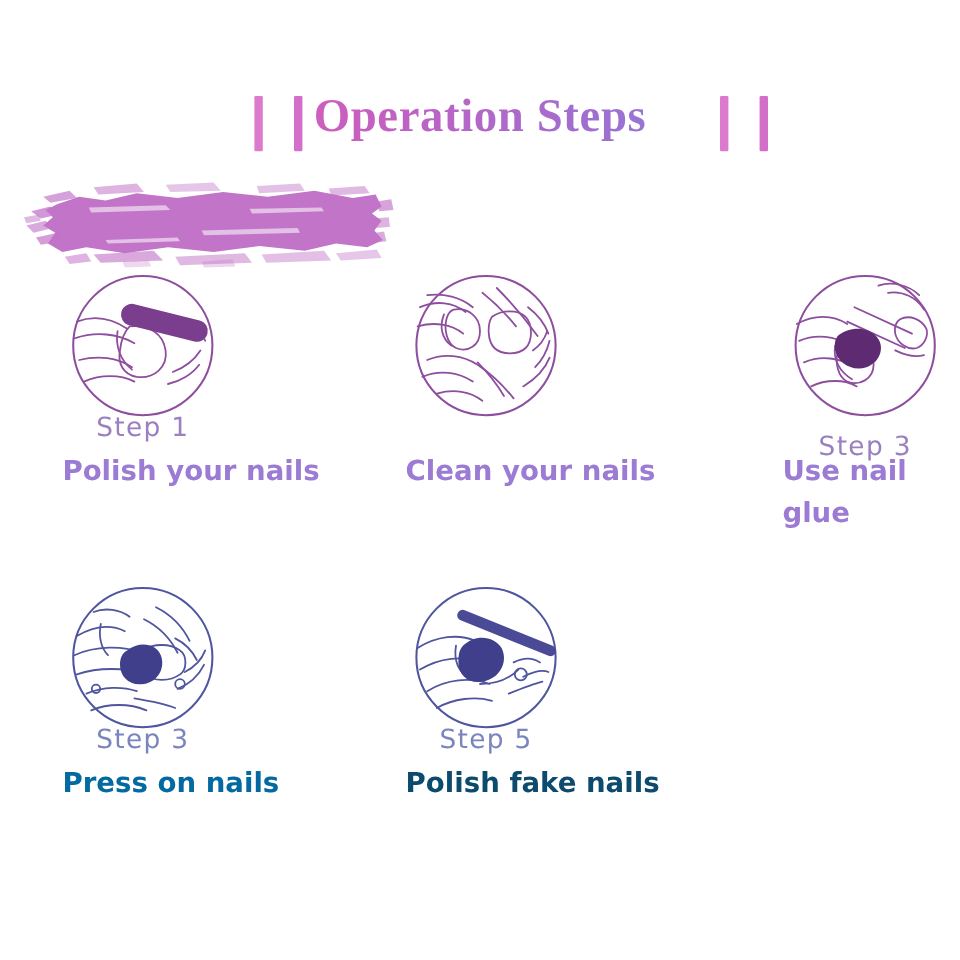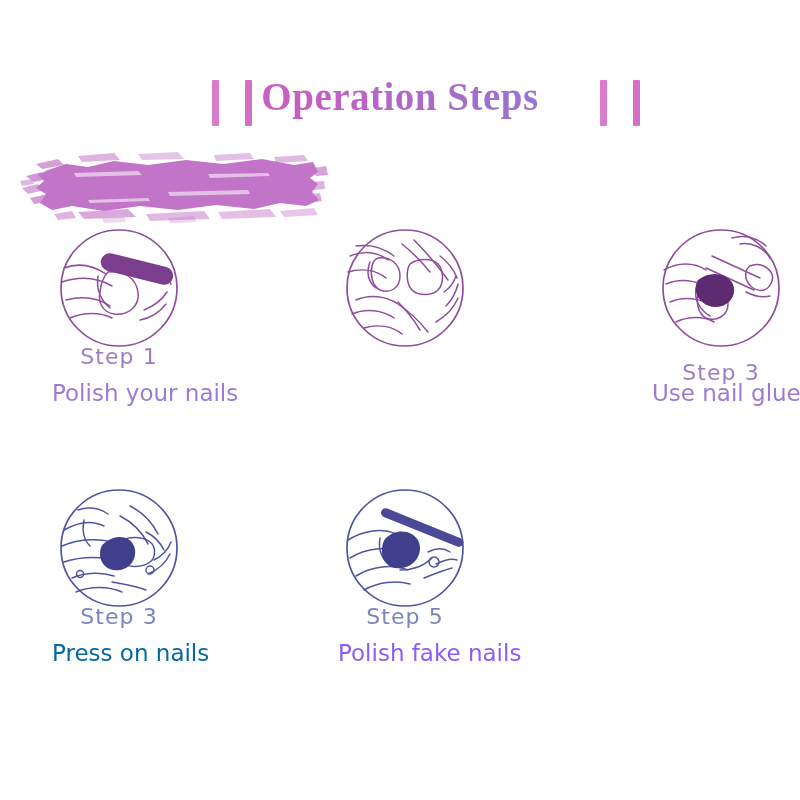--- a/index.html
+++ b/index.html
@@ -123,21 +123,21 @@
     letter-spacing: 1.1px;
     font-weight: 400;
   }
   .step-caption {
     position: absolute;
     top: 150px;
     left: 6px;
     width: 240px;
     font-family: "DejaVu Sans", sans-serif;
     font-size: 23px;
-    font-weight: 400;
+    font-weight: 700;
     line-height: 1.52;
   }
   .step-cell.c2 .step-caption { width: 150px; }
   .step-cell.c2 .step-label { width: 150px; margin-top: 16px; }
 </style>
 </head>
 <body>
 
 <div id="title-block">
 
@@ -235,20 +235,21 @@
             <path d="M104 66 C110 62 114 56 116 50"></path>
             <path d="M16 74 C30 68 46 70 58 78 C70 86 80 96 88 106"></path>
             <path d="M12 88 C26 82 42 84 54 92"></path>
             <path d="M24 102 C38 98 52 100 62 108"></path>
             <path d="M58 76 C66 84 74 94 80 104"></path>
             <path d="M106 80 C112 74 116 66 118 58"></path>
             <path d="M96 96 C106 90 114 82 118 72"></path>
           </g>
         </svg>
       </div>
+      <div class="step-caption" style="color:#9b7bd4">Clean your nails</div>
     </div>
 
     <div class="step-cell c2">
       <div class="circle-wrap">
         <svg width="130" height="130" viewBox="0 0 130 130">
           <circle cx="65" cy="62" r="58" fill="none" stroke="#8e4e9e" stroke-width="1.7"></circle>
           <g fill="none" stroke="#8e4e9e" stroke-width="1.5" stroke-linecap="round" stroke-linejoin="round">
             <path d="M8 44 C22 36 38 36 50 44"></path>
             <path d="M10 58 C24 52 40 54 52 62"></path>
             <path d="M14 76 C28 70 44 72 56 80"></path>
@@ -316,18 +317,18 @@
             <path d="M96 78 C104 74 112 72 117 74"></path>
             <path d="M84 92 C94 88 104 84 112 82"></path>
             <circle cx="94" cy="76" r="5"></circle>
             <path d="M60 84 C72 84 84 80 92 72"></path>
           </g>
           <path d="M46 52 C56 42 72 44 78 54 C84 66 76 80 62 82 C50 84 42 76 42 66 C42 59 43 55 46 52 Z" fill="#3f3f8c"></path>
           <rect x="38" y="37" width="88" height="9" rx="4.5" transform="rotate(22 82 42)" fill="#4a4a96"></rect>
         </svg>
       </div>
       <div class="step-label" style="color:#7b85bd">Step 5</div>
-      <div class="step-caption" style="color:#8b5cf6">Polish fake nails</div>
+      <div class="step-caption" style="color:#0c4a6e">Polish fake nails</div>
     </div>
 
   </div>
 
 </div>
 
 </body></html>

